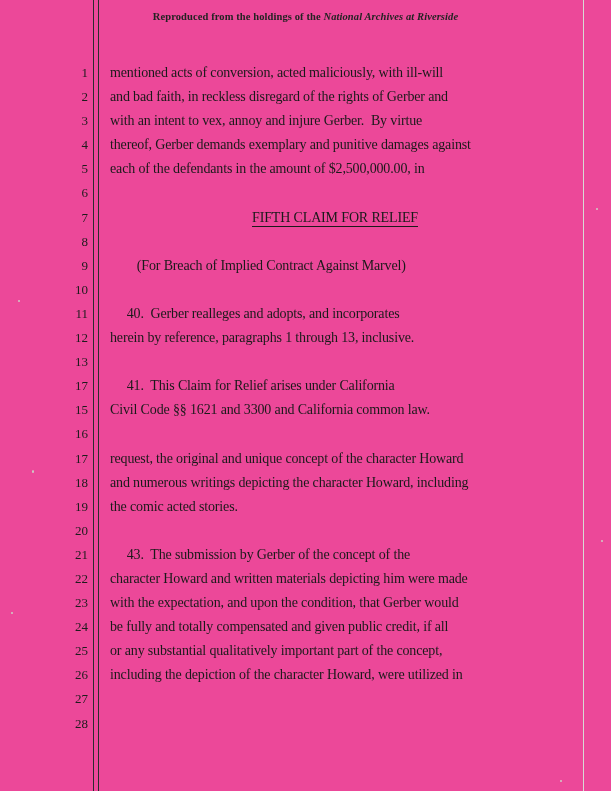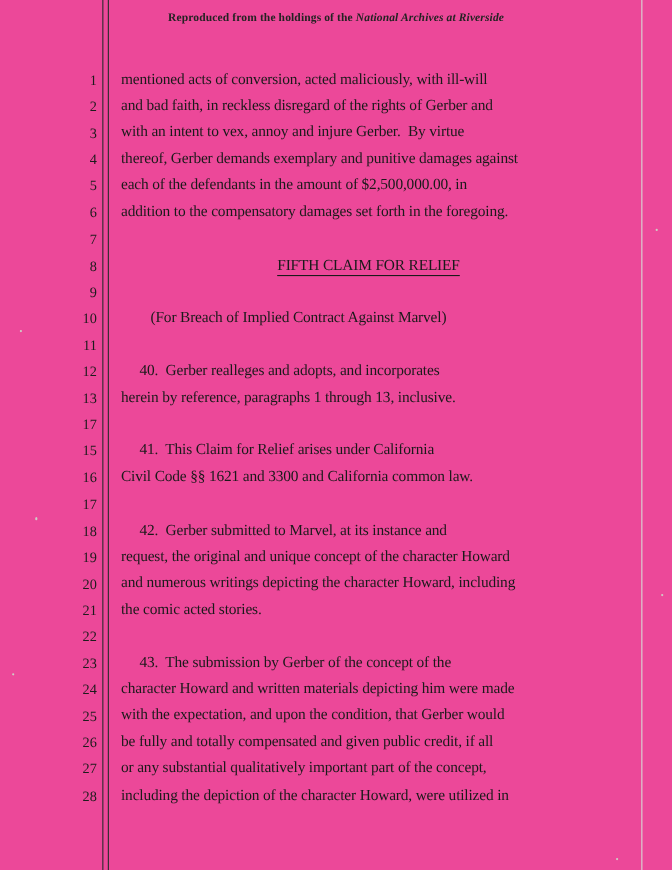--- a/index.html
+++ b/index.html
@@ -150,33 +150,31 @@
     <div>27</div>
     <div>28</div>
   </div>
 
   <div class="body-text">
     <div class="ln">mentioned acts of conversion, acted maliciously, with ill-will</div>
     <div class="ln">and bad faith, in reckless disregard of the rights of Gerber and</div>
     <div class="ln">with an intent to vex, annoy and injure Gerber.  By virtue</div>
     <div class="ln">thereof, Gerber demands exemplary and punitive damages against</div>
     <div class="ln">each of the defendants in the amount of $2,500,000.00, in</div>
-    <div class="ln">addition to the compensatory damages set forth in the foregoing.</div>
     <div class="ln"></div>
     <div class="ln center underline"><span>FIFTH CLAIM FOR RELIEF</span></div>
     <div class="ln"></div>
     <div class="ln">        (For Breach of Implied Contract Against Marvel)</div>
     <div class="ln"></div>
     <div class="ln">     40.  Gerber realleges and adopts, and incorporates</div>
     <div class="ln">herein by reference, paragraphs 1 through 13, inclusive.</div>
     <div class="ln"></div>
     <div class="ln">     41.  This Claim for Relief arises under California</div>
     <div class="ln">Civil Code §§ 1621 and 3300 and California common law.</div>
     <div class="ln"></div>
-    <div class="ln">     42.  Gerber submitted to Marvel, at its instance and</div>
     <div class="ln">request, the original and unique concept of the character Howard</div>
     <div class="ln">and numerous writings depicting the character Howard, including</div>
     <div class="ln">the comic acted stories.</div>
     <div class="ln"></div>
     <div class="ln">     43.  The submission by Gerber of the concept of the</div>
     <div class="ln">character Howard and written materials depicting him were made</div>
     <div class="ln">with the expectation, and upon the condition, that Gerber would</div>
     <div class="ln">be fully and totally compensated and given public credit, if all</div>
     <div class="ln">or any substantial qualitatively important part of the concept,</div>
     <div class="ln">including the depiction of the character Howard, were utilized in</div>

